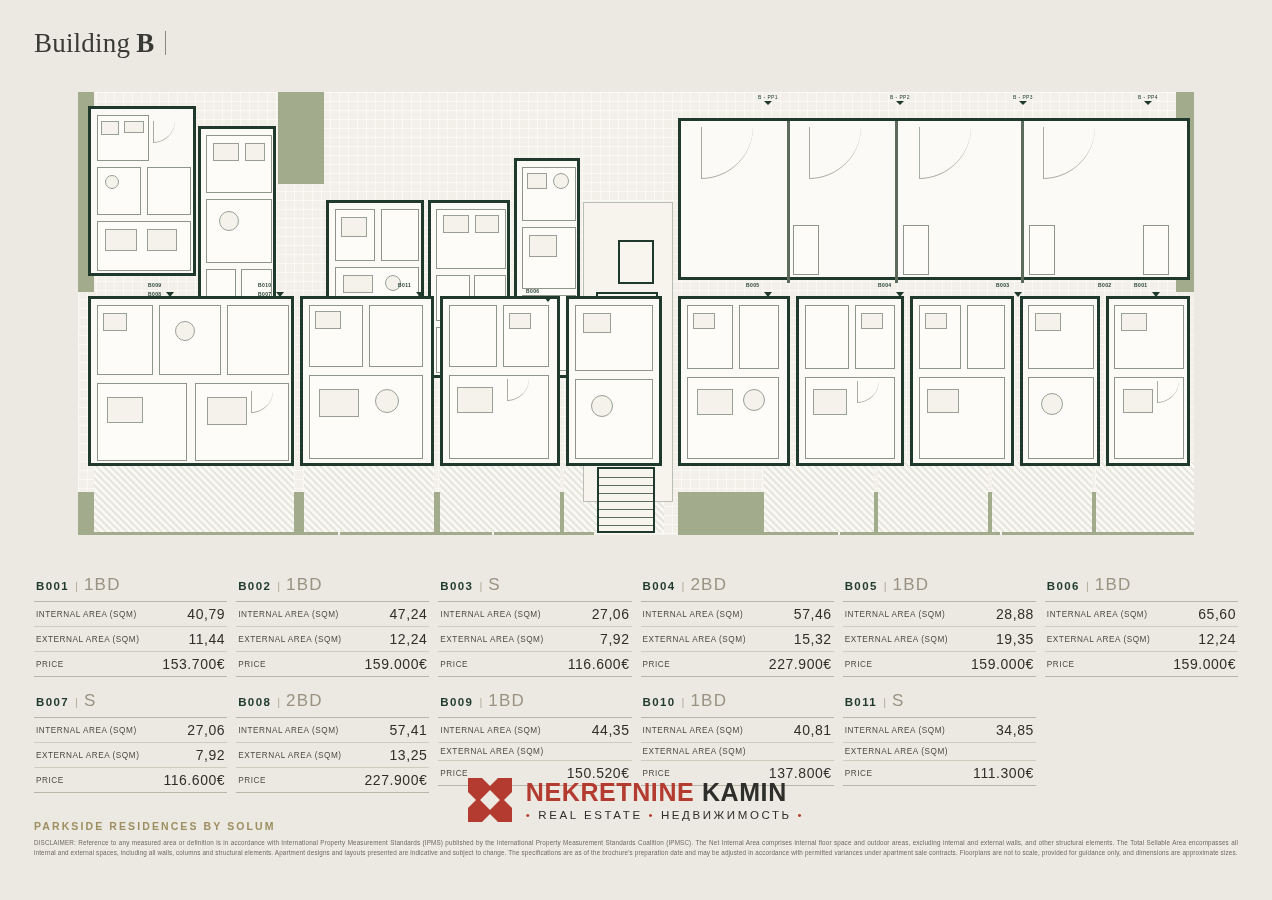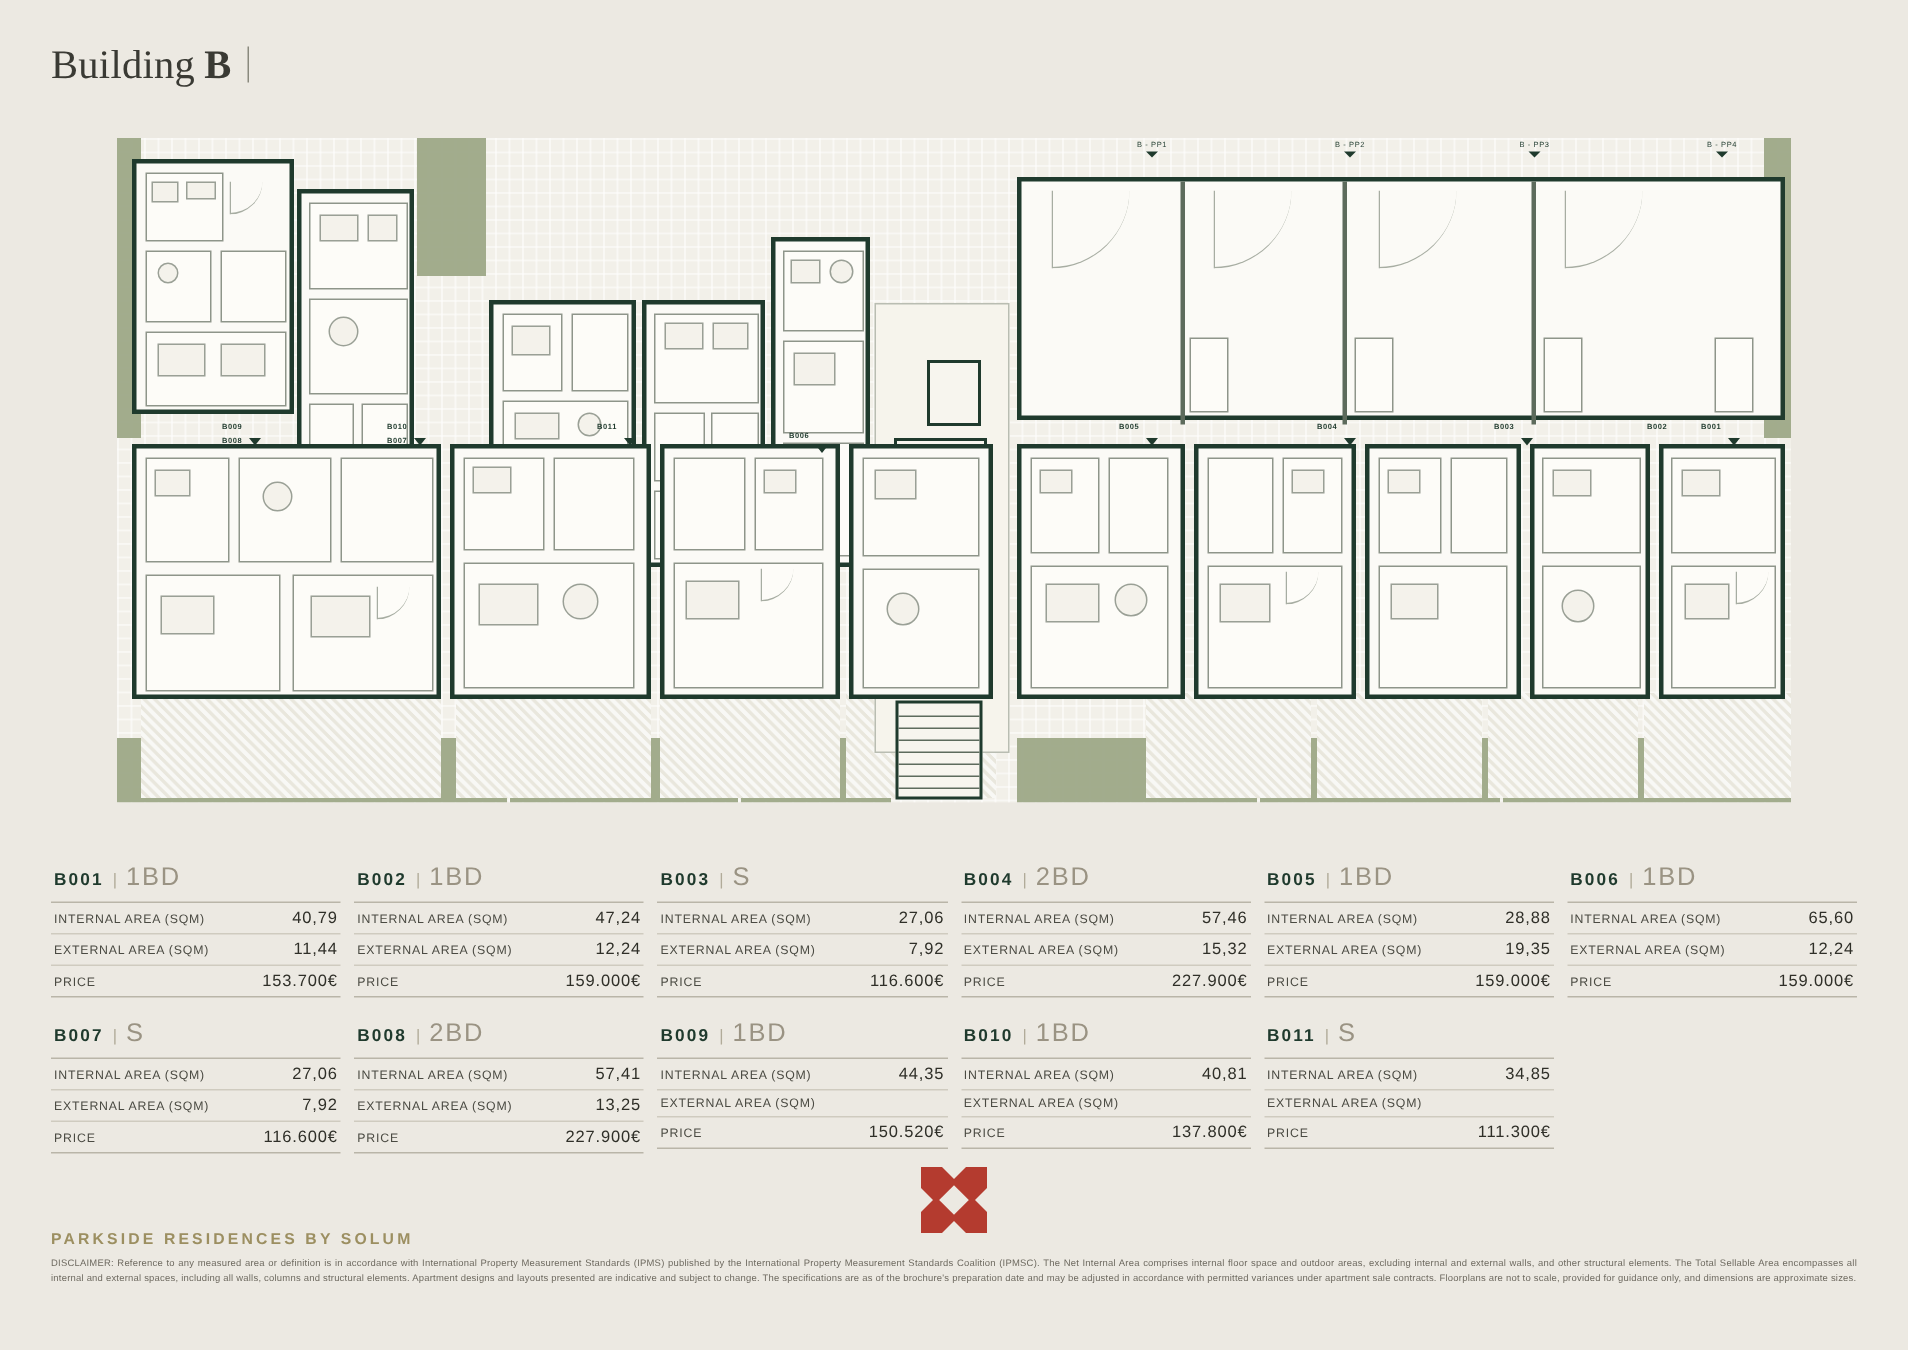--- a/index.html
+++ b/index.html
@@ -185,21 +185,21 @@
     justify-content: space-between;
     align-items: center;
     border-bottom: 1px solid #cfcbbf;
     padding: 4px 2px 4px 2px;
     font-size: 8.2px;
     letter-spacing: 0.55px;
     color: #4a4a42;
   }
   .row:last-child { border-bottom: 1px solid #b9b5a8; }
   .row .lbl { text-transform: uppercase; }
-  .row .val { font-size: 11px; color: #2f2f28; }
+  .row .val { font-size: 14px; color: #2f2f28; }
 
   
   .brand {
     position: absolute;
     left: 0; right: 0;
     top: 778px;
     display: flex;
     justify-content: center;
     align-items: center;
     gap: 14px;
@@ -718,16 +718,28 @@
 
 </div>
 
 <div class="brand">
   <div class="brand-mark">
     <span class="c1"></span>
       <span class="c2"></span>
       <span class="c3"></span>
       <span class="c4"></span>
   </div>
+  <div class="brand-text">
+    <div class="brand-line1">
+      <span class="n">NEKRETNINE</span><span class="k">&nbsp;</span><span class="k">KAMIN</span>
+    </div>
+    <div class="brand-line2">
+      <span class="dot">•</span>
+      <span>REAL ESTATE</span>
+      <span class="dot">•</span>
+      <span>НЕДВИЖИМОСТЬ</span>
+      <span class="dot">•</span>
+    </div>
+  </div>
 </div>
 
 <div class="parkside">PARKSIDE RESIDENCES BY SOLUM</div>
 <div class="disclaimer">DISCLAIMER: Reference to any measured area or definition is in accordance with International Property Measurement Standards (IPMS) published by the International Property Measurement Standards Coalition (IPMSC). The Net Internal Area comprises internal floor space and outdoor areas, excluding internal and external walls, and other structural elements. The Total Sellable Area encompasses all internal and external spaces, including all walls, columns and structural elements. Apartment designs and layouts presented are indicative and subject to change. The specifications are as of the brochure's preparation date and may be adjusted in accordance with permitted variances under apartment sale contracts. Floorplans are not to scale, provided for guidance only, and dimensions are approximate sizes.</div>
 
 </body></html>

